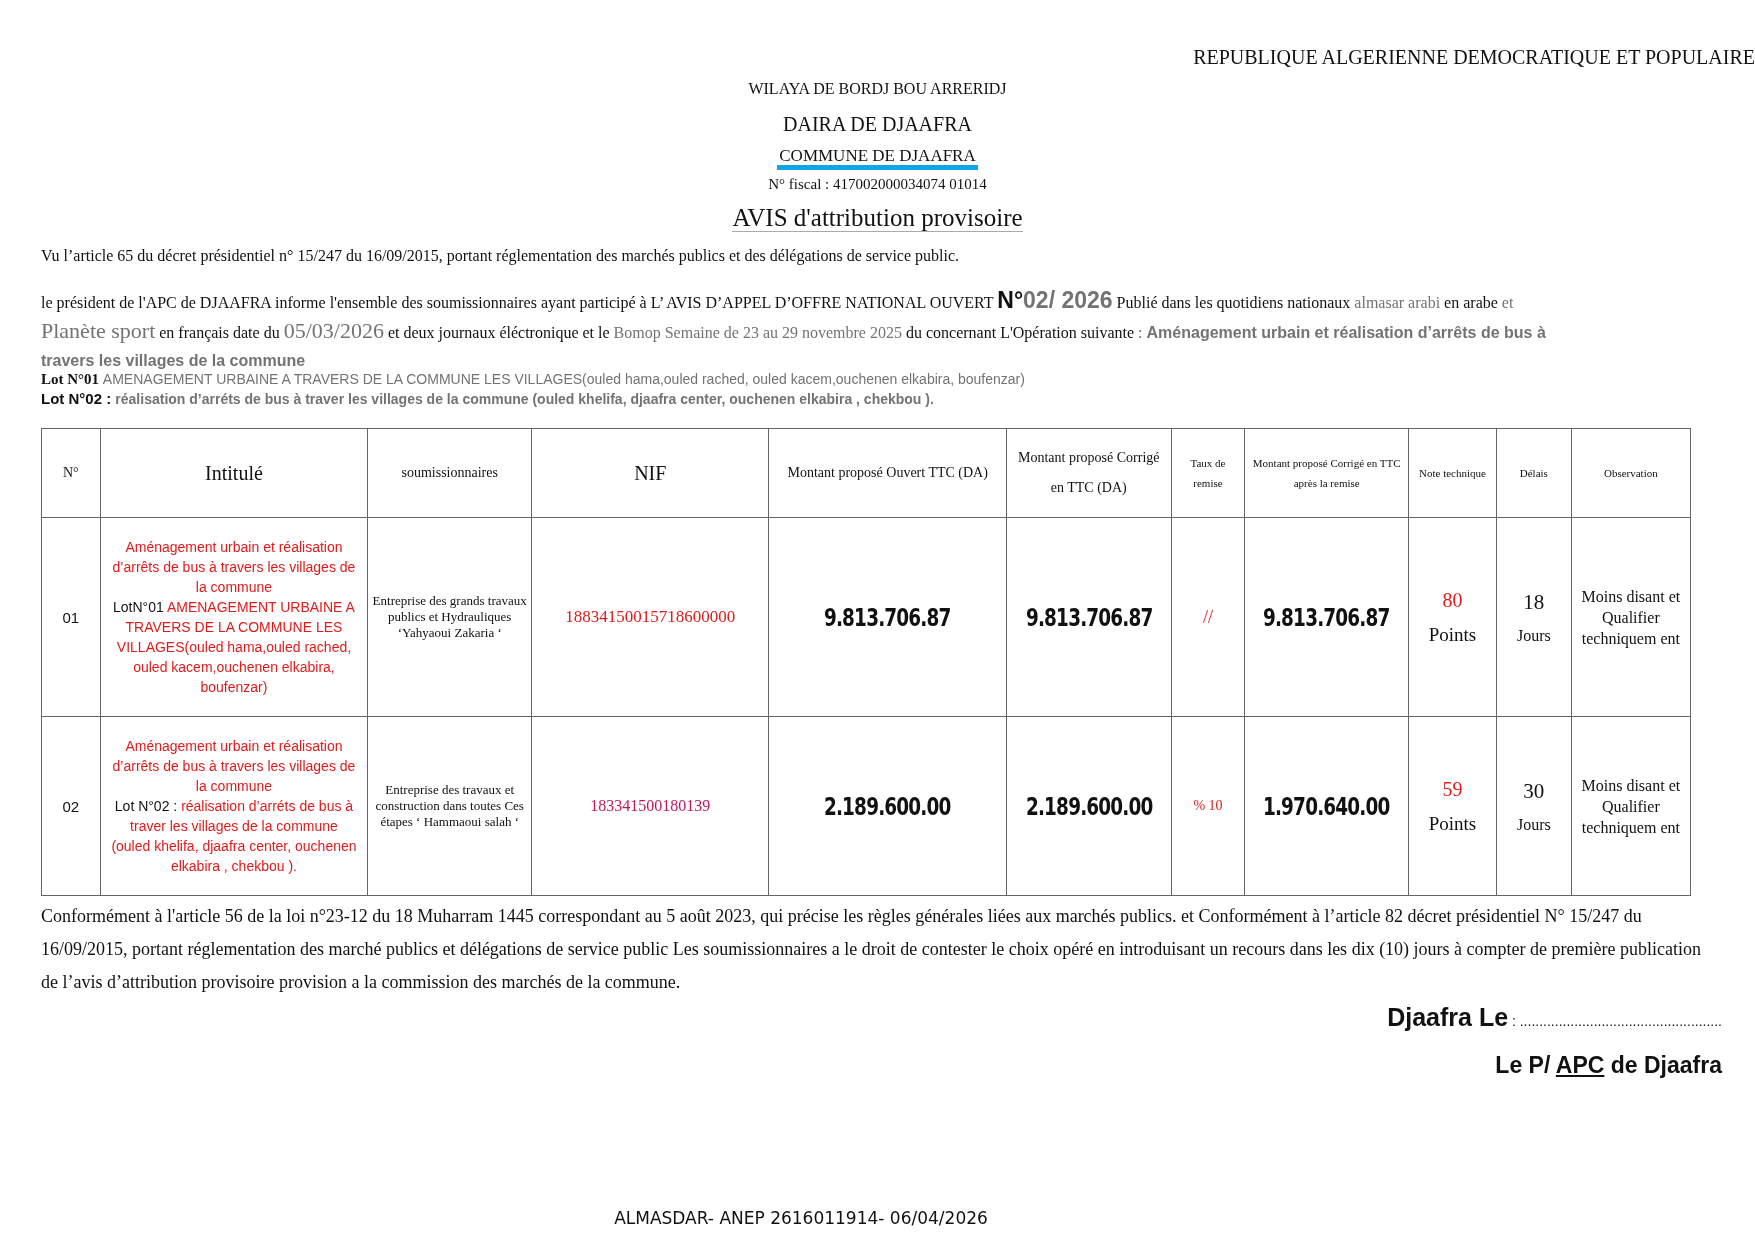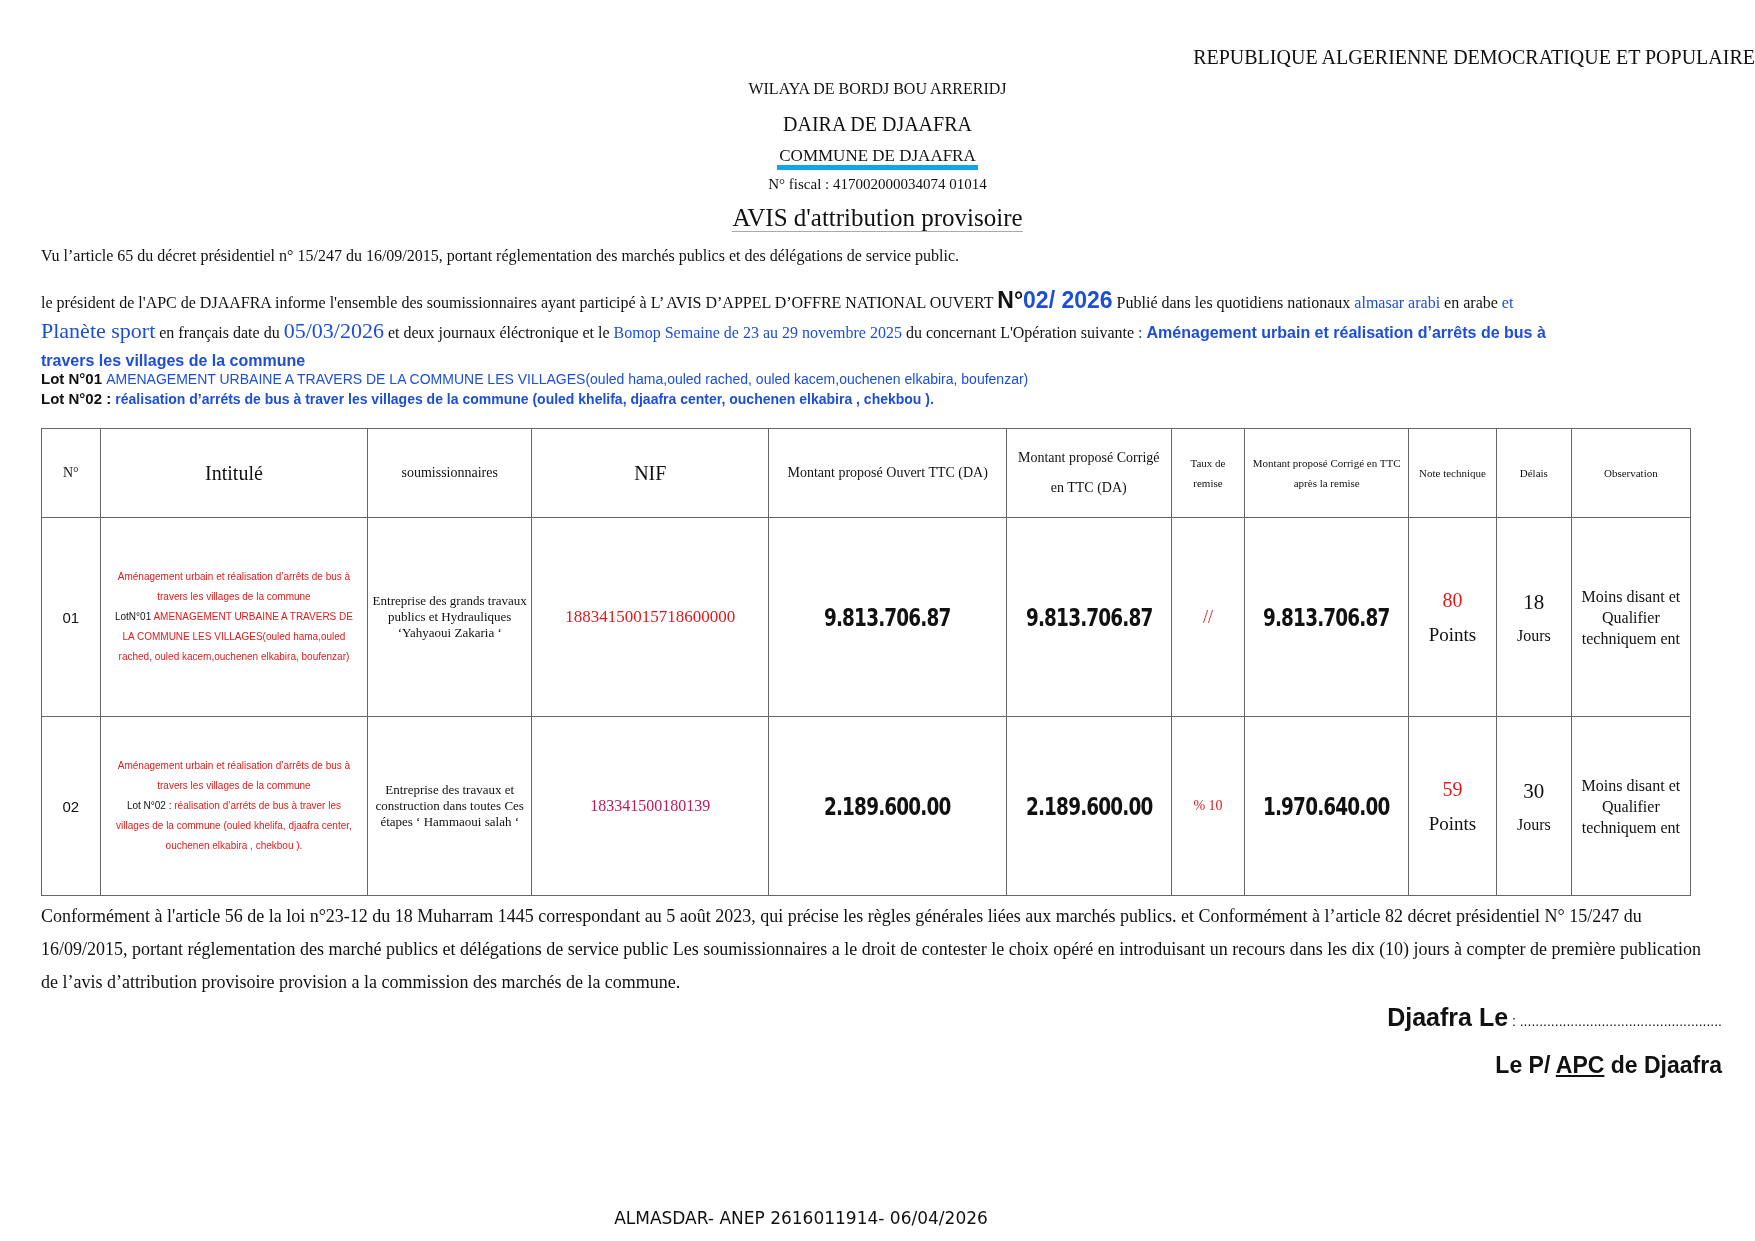--- a/index.html
+++ b/index.html
@@ -1,17 +1,17 @@
 <!DOCTYPE html>
 <html><head>
 <meta charset="utf-8">
 <style>
   html, body { margin:0; padding:0; background:#ffffff; }
   body { width:1755px; height:1241px; position:relative; overflow:hidden; color:#111; font-family:"Liberation Serif", serif; }
-  .red { color:#1d4ed8; }
+  .red { color:#737373; }
   .hdr { position:absolute; left:0; width:1755px; text-align:center; font-family:"Liberation Serif", serif; color:#111; }
   .h1 { top:46px; font-size:20px;text-align:right; }
   .h2 { top:80px; font-size:16px; }
   .h3 { top:113px; font-size:20px; }
   .h4 { top:146px; font-size:17px; }
   .h4 span { border-bottom:5px solid #0ea5e9; padding:0 2px; }
   .h5 { top:176px; font-size:15px; }
   .title { top:204px; font-size:25px; }
   .title span { border-bottom:1px solid #aaa; }
   .p { position:absolute; left:41px; font-family:"Liberation Serif", serif; font-size:16px; white-space:nowrap; }
@@ -20,21 +20,21 @@
   .lot { position:absolute; left:41px; font-family:"Liberation Sans", sans-serif; font-size:15px; white-space:nowrap; }
   table.t { position:absolute; left:41px; top:428px; width:1650px; border-collapse:collapse; table-layout:fixed; }
   table.t td, table.t th { border:1.5px solid #666; text-align:center; vertical-align:middle; padding:0 4px; font-weight:normal; }
   table.t th { height:88px; font-family:"Liberation Serif", serif; color:#111; }
   .th-s { font-size:11px; line-height:20px; }
   .th-m { font-size:14px; line-height:30px; }
   .th-l { font-size:20px; }
   .row1 td { height:198px; }
   .row2 td { height:178px; }
   .num { font-family:"Liberation Sans", sans-serif; font-weight:bold; font-size:15px; }
-  .intit { text-align:right; font-family:"Liberation Sans", sans-serif; font-weight:bold; font-size:10px; line-height:20px; padding:0 10px !important; color:#e01b1b; }
+  .intit { text-align:right; font-family:"Liberation Sans", sans-serif; font-weight:bold; font-size:14px; line-height:20px; padding:0 10px !important; color:#e01b1b; }
   .intit .blk { color:#111; }
   .soum { font-family:"Liberation Serif", serif; font-weight:bold; font-size:13px; line-height:16px; }
   .nif1 { font-size:17px; color:#e01b1b; }
   .nif2 { font-size:16px; color:#be185d; }
   .amt { font-family:"DejaVu Sans Condensed","DejaVu Sans", sans-serif; font-weight:bold; font-size:25px; letter-spacing:-1px; transform:scaleX(0.82); display:inline-block; }
   .taux { font-size:14px; color:#e01b1b; }
   .note-v { font-size:20px; color:#e01b1b; display:block; margin-bottom:12px; }
   .note-l { font-size:19px; display:block; }
   .del-v { font-size:21px; display:block; margin-bottom:12px; }
   .del-l { font-size:16px; display:block; }
@@ -62,21 +62,21 @@
   <span>le président de l'APC de DJAAFRA informe l'ensemble des soumissionnaires ayant participé à L’ AVIS  D’APPEL D’OFFRE NATIONAL OUVERT </span><span class="bigno"><span>N°</span><span class="red">02/ 2026</span></span><span>  Publié dans les quotidiens nationaux </span><span class="red">almasar arabi</span><span> en arabe </span><span class="red"> et</span>
 </div>
 
 <div class="p" style="top:318px;">
   <span class="red" style="font-size:22px;">Planète sport</span><span> en français date du </span><span class="red" style="font-size:22px;">05/03/2026</span><span> et deux journaux éléctronique et le </span><span class="red">Bomop Semaine de 23 au 29 novembre 2025</span><span> du  concernant  L'Opération suivante </span><span class="red">:  </span><span class="red sans-b" style="font-size:16px;">Aménagement urbain et réalisation d’arrêts de bus à</span>
 </div>
 
 <div class="lot red sans-b" style="top:352px; font-size:16px;">travers les villages de la commune</div>
 
 <div class="lot" style="top:370px;">
-  <span class="sans-b" style="font-weight:bold;">Lot N°01 </span><span class="red" style="font-size:14px;">AMENAGEMENT URBAINE A TRAVERS DE LA COMMUNE LES VILLAGES(ouled hama,ouled rached, ouled kacem,ouchenen elkabira, boufenzar)</span>
+  <span class="sans-b" style="font-weight:bold;font-family:Liberation Serif, serif;">Lot N°01 </span><span class="red" style="font-size:14px;">AMENAGEMENT URBAINE A TRAVERS DE LA COMMUNE LES VILLAGES(ouled hama,ouled rached, ouled kacem,ouchenen elkabira, boufenzar)</span>
 </div>
 <div class="lot" style="top:390px;">
   <span class="sans-b">Lot N°02 :  </span><span class="red sans-b" style="font-size:14px;">réalisation d’arréts de bus à traver les villages de la commune (ouled khelifa, djaafra center, ouchenen elkabira , chekbou ).</span>
 </div>
 
 <table class="t">
   <colgroup>
     <col style="width:58px">
       <col style="width:265px">
       <col style="width:162px">

